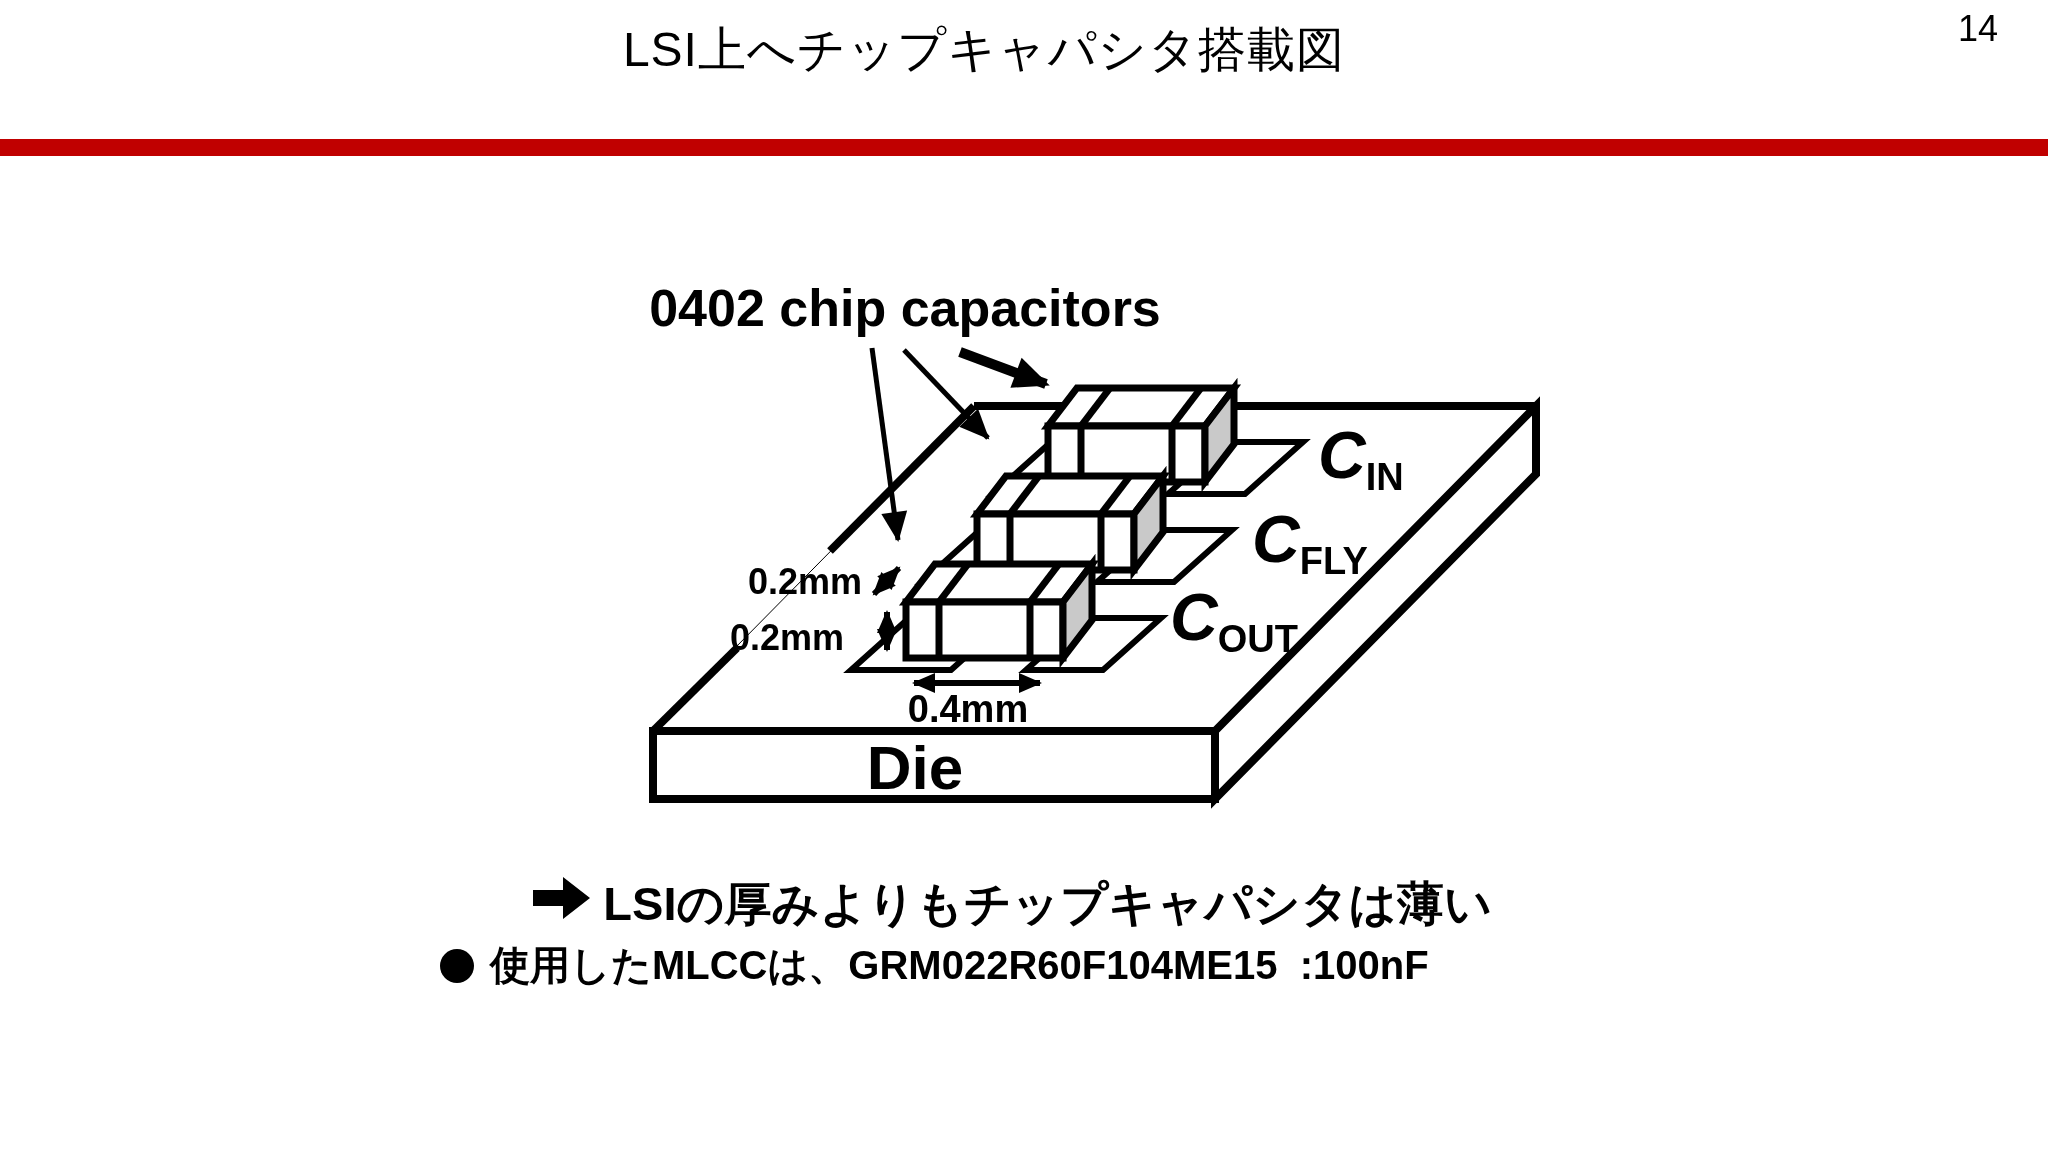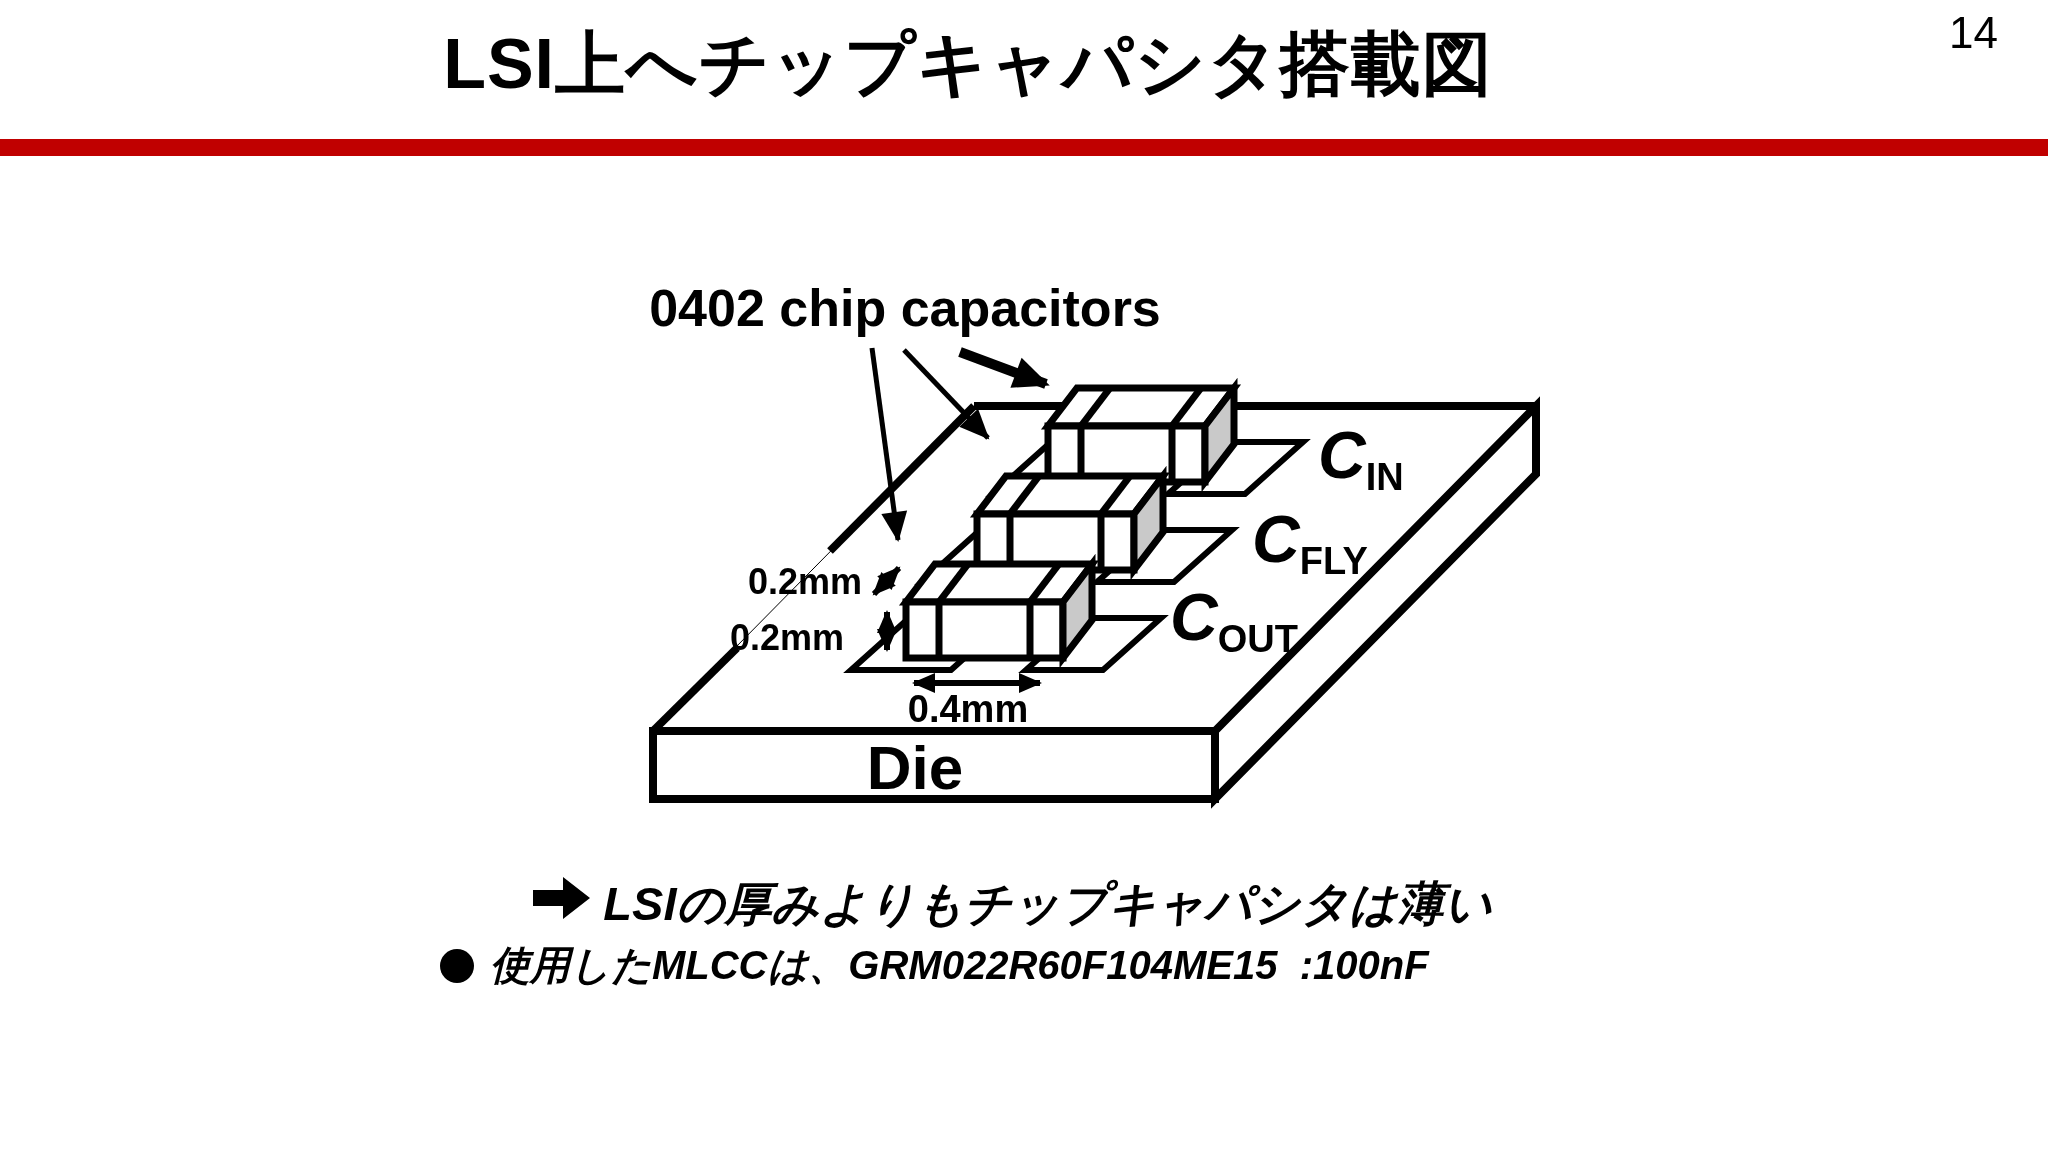--- a/index.html
+++ b/index.html
@@ -1,32 +1,32 @@
 <!DOCTYPE html>
 <html><head>
 <meta charset="utf-8">
 <style>
   html,body{margin:0;padding:0;background:#fff;}
   .slide{
     position:relative;width:2048px;height:1152px;background:#ffffff;overflow:hidden;
     font-family:"Liberation Sans","DejaVu Sans",sans-serif;color:#000;
   }
   .page-num{
-    position:absolute;top:8px;right:50px;font-size:44px;font-weight:400;
+    position:absolute;top:8px;right:50px;font-size:36px;font-weight:400;
   }
   .title{
-    position:absolute;top:18px;left:0;width:1936px;text-align:center;
-    font-size:70px;font-weight:700;letter-spacing:1px;white-space:nowrap;
+    position:absolute;top:18px;left:16px;width:1936px;text-align:center;
+    font-size:48px;font-weight:400;letter-spacing:1px;white-space:nowrap;
   }
   .rule{
     position:absolute;top:139px;left:0;width:2048px;height:17px;background:#c00000;
   }
   svg.diagram{position:absolute;top:0;left:0;width:2048px;height:1152px;}
   .note{
-    position:absolute;display:flex;align-items:center;font-weight:700;white-space:pre;font-style:italic;
+    position:absolute;display:flex;align-items:center;font-weight:700;white-space:pre;
   }
   .note1{top:822px;left:455px;font-size:47px;}
   .note2{top:938px;left:440px;font-size:40px;}
   .note .marker{flex:0 0 auto;display:inline-block;}
   .note .bullet-dot{width:34px;height:34px;border-radius:50%;background:#000;}
   .note .txt{margin-left:16px;}
   .note1 .txt{margin-left:12px;}
   
   text{fill:#000;font-family:"Liberation Sans","DejaVu Sans",sans-serif;}
   .cap-c{font-style:italic;font-weight:700;font-size:66px;}

